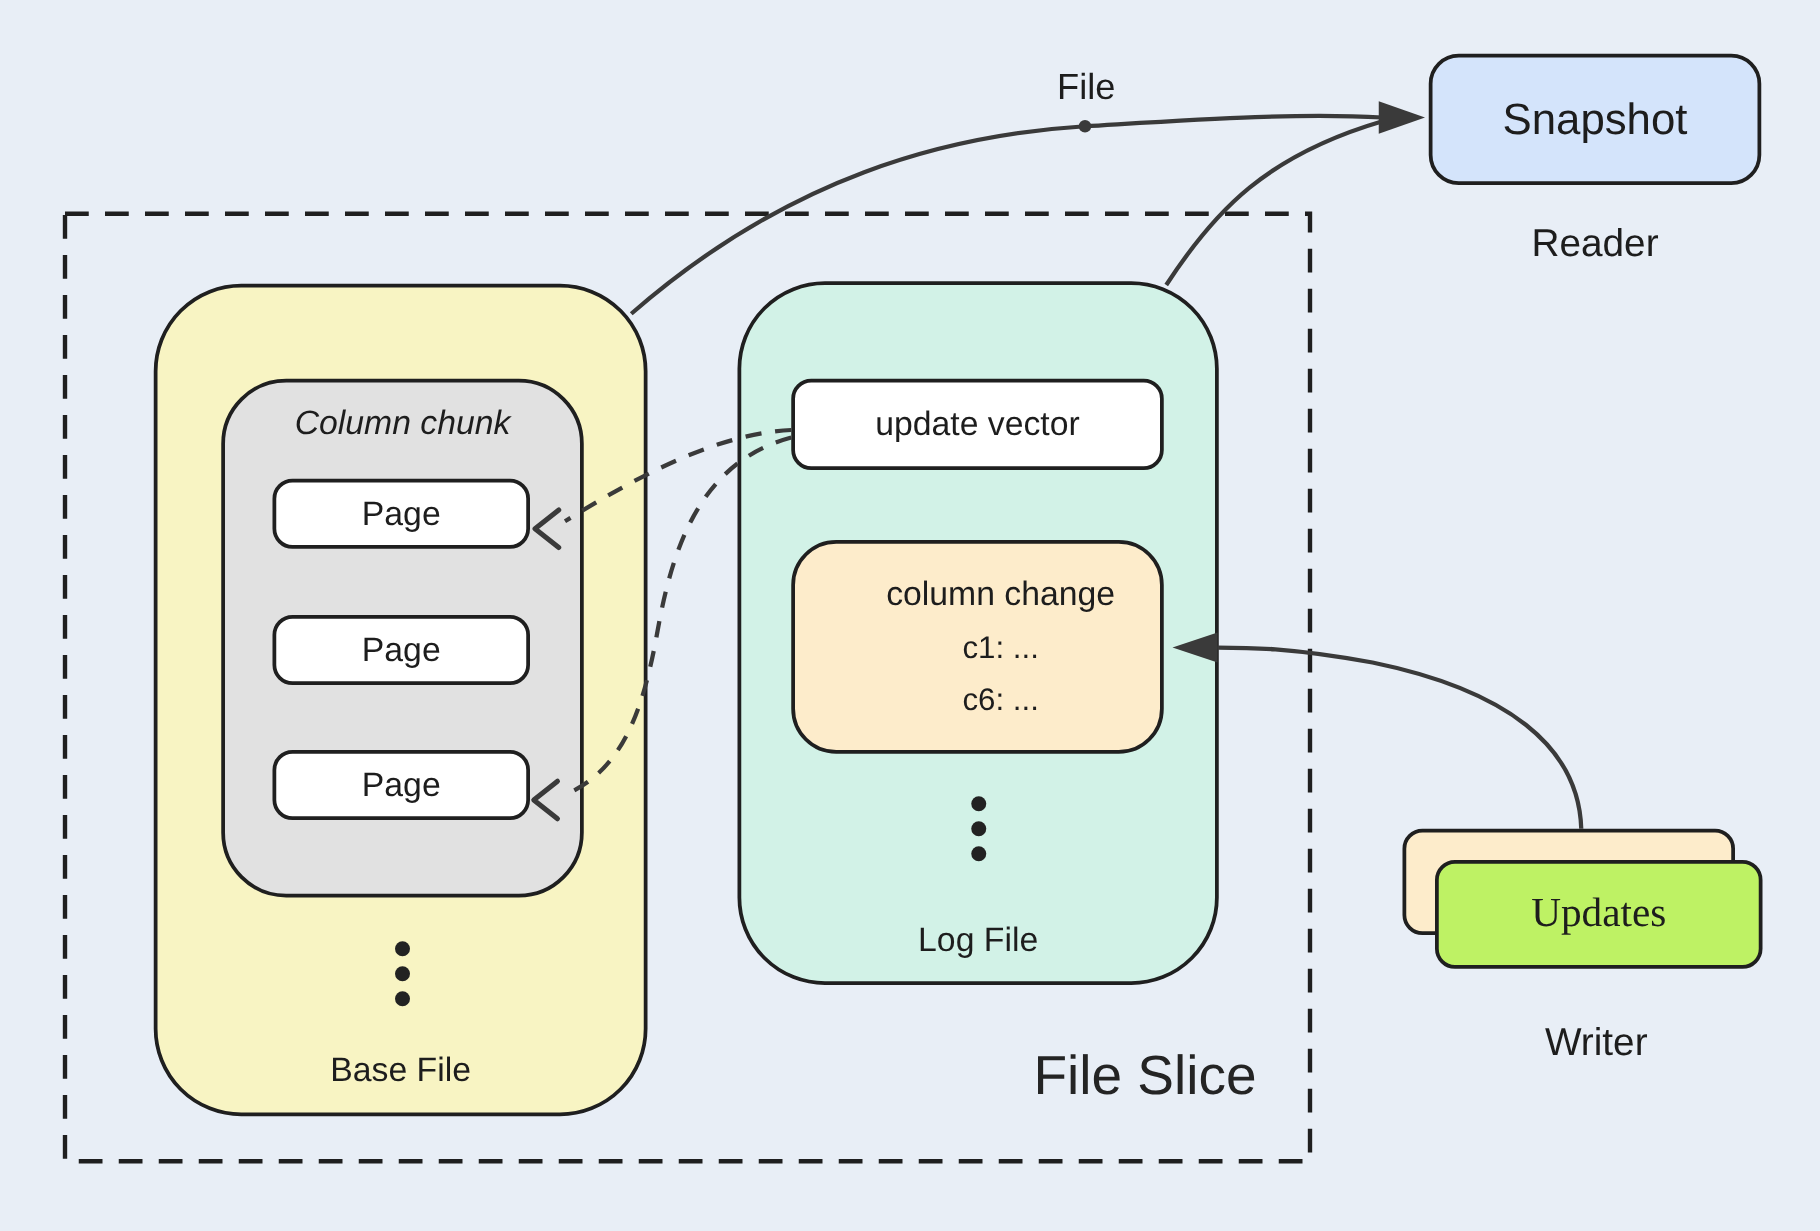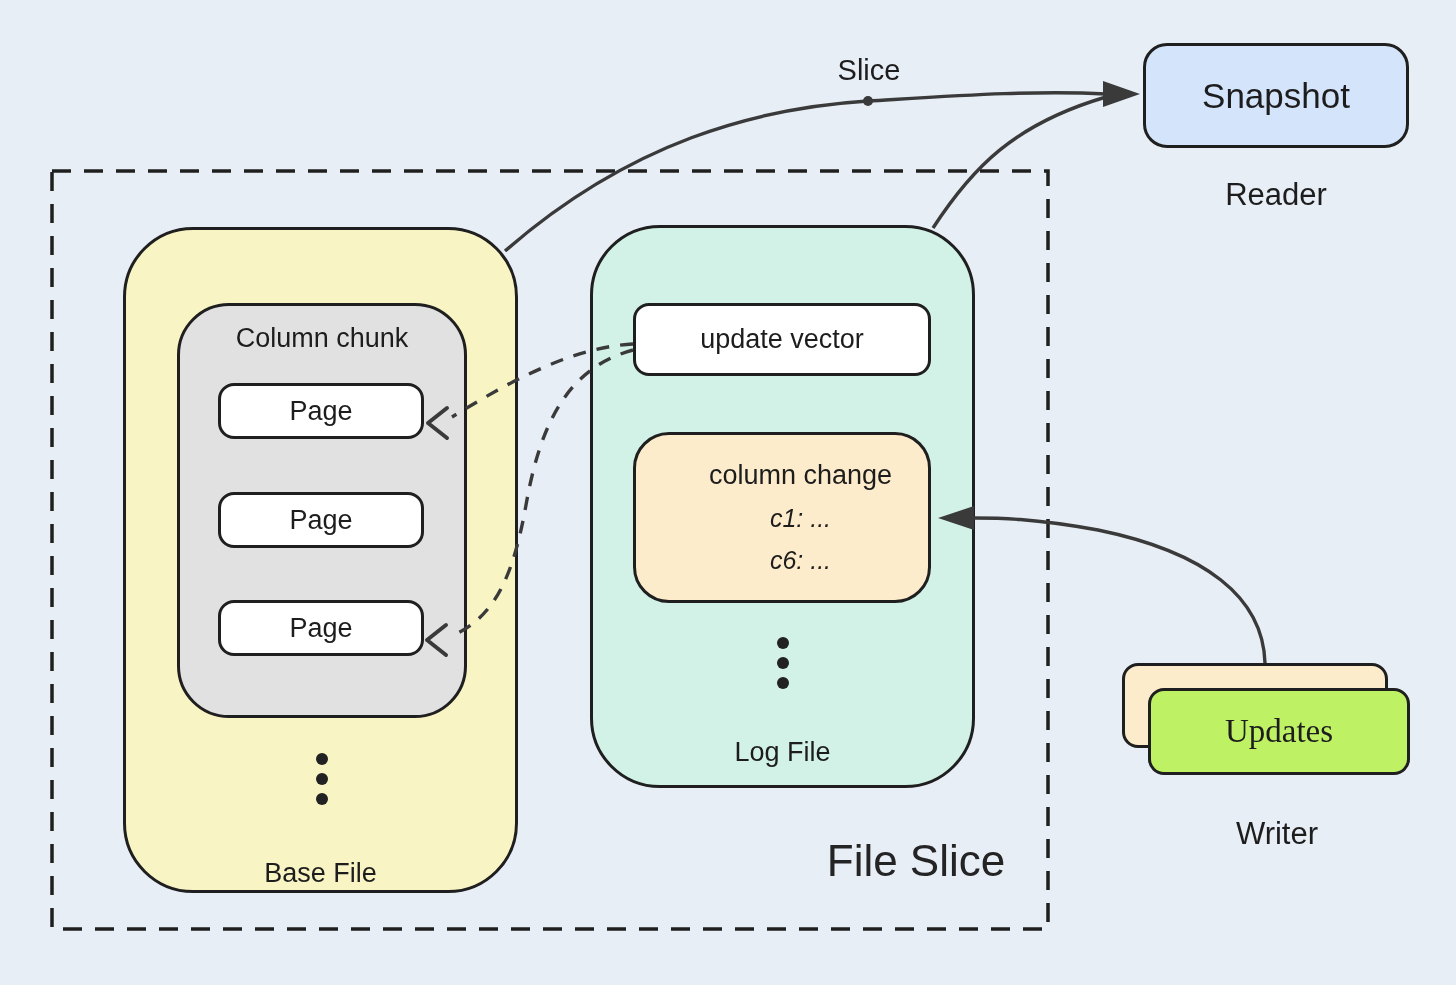--- a/index.html
+++ b/index.html
@@ -42,32 +42,32 @@
 
   
   .base-file {
     left: 123px; top: 227px; width: 395px; height: 666px;
     background: #f8f4c3;
     border-radius: 70px;
   }
   .base-file-label {
     left: 123px; top: 841px; width: 395px;
     font-size: 27px;
-    margin-top: 17px;
   }
 
   
   .column-chunk {
     left: 177px; top: 303px; width: 290px; height: 415px;
     background: #e1e1e1;
     border-radius: 52px;
   }
   .column-chunk-label {
     left: 177px; top: 323px; width: 290px;
     font-size: 27px;
+    font-style: italic;
   }
   .page {
     left: 218px; width: 206px; height: 56px;
     background: #ffffff;
     border-radius: 16px;
     font-size: 27px;
   }
   .page-1 { top: 383px; }
   .page-2 { top: 492px; }
   .page-3 { top: 600px; }
@@ -92,21 +92,21 @@
     left: 633px; top: 432px; width: 298px; height: 171px;
     background: #fdeccb;
     border-radius: 36px;
     display: flex;
     flex-direction: column;
     align-items: center;
     justify-content: center;
     padding-left: 37px;
   }
   .column-change .cc-title { font-size: 27px; line-height: 43px; }
-  .column-change .cc-line  { font-size: 25px; line-height: 42px; font-style: italic; }
+  .column-change .cc-line  { font-size: 25px; line-height: 42px; }
 
   
   .dots {
     position: absolute;
     display: flex;
     flex-direction: column;
     align-items: center;
     gap: 8px;
   }
   .dots .dot {
@@ -200,21 +200,21 @@
 
   <div class="lbl log-file-label">Log File</div>
 
   <div class="box center snapshot">Snapshot</div>
   <div class="lbl reader-label">Reader</div>
 
   <div class="box updates-back"></div>
   <div class="box center updates-front">Updates</div>
   <div class="lbl writer-label">Writer</div>
 
-  <div class="lbl merge-label">Slice</div>
+  <div class="lbl merge-label">File</div>
 
   <svg class="connectors" viewBox="0 0 1456 985" xmlns="http://www.w3.org/2000/svg">
 
     <rect x="52" y="171" width="996" height="758" fill="none" stroke="#1f1f1f" stroke-width="3.5" stroke-dasharray="19 13"></rect>
 
     <path d="M 505 251 C 630 142, 756 108, 868 101 C 952 96, 1035 90, 1106 94" fill="none" stroke="#3a3a3a" stroke-width="3.4"></path>
 
     <path d="M 933 228 C 972 168, 1014 124, 1106 97" fill="none" stroke="#3a3a3a" stroke-width="3.4"></path>
 
     <polygon points="1140,94 1103,81 1103,107" fill="#3a3a3a"></polygon>

